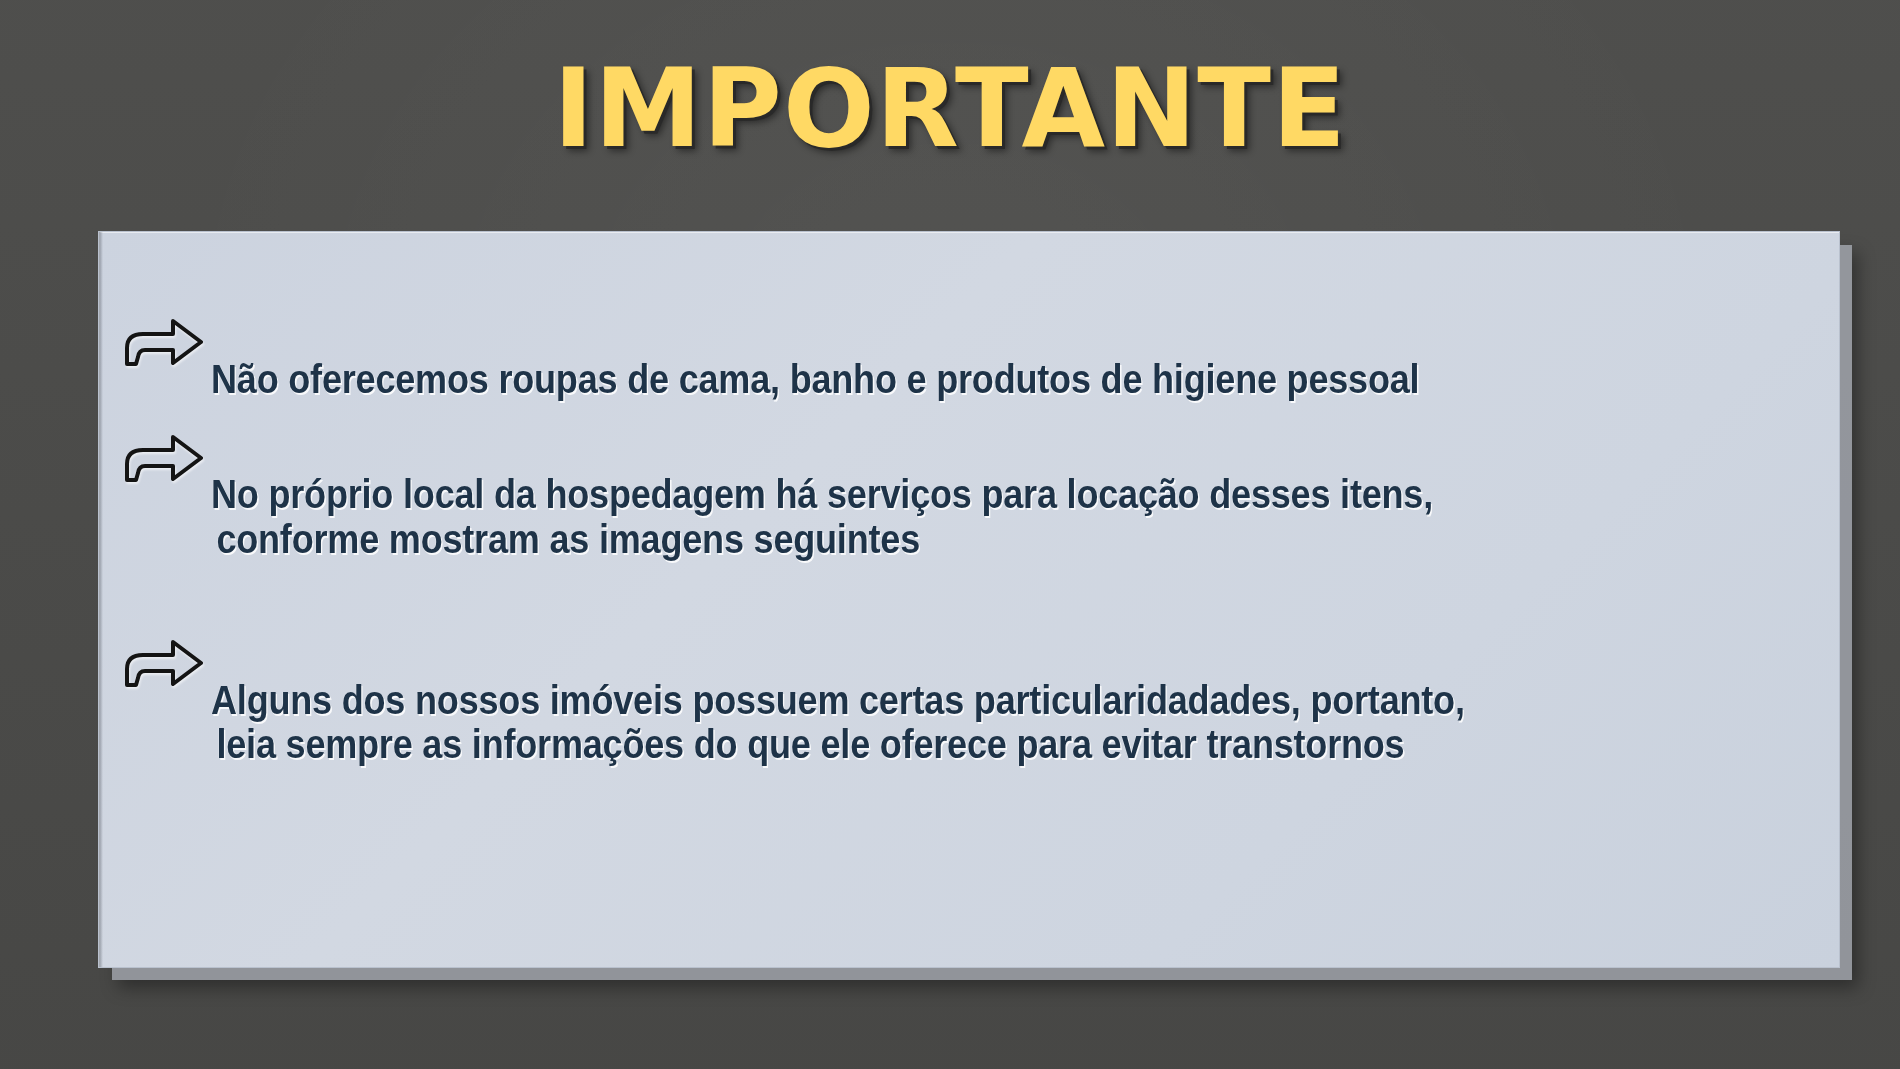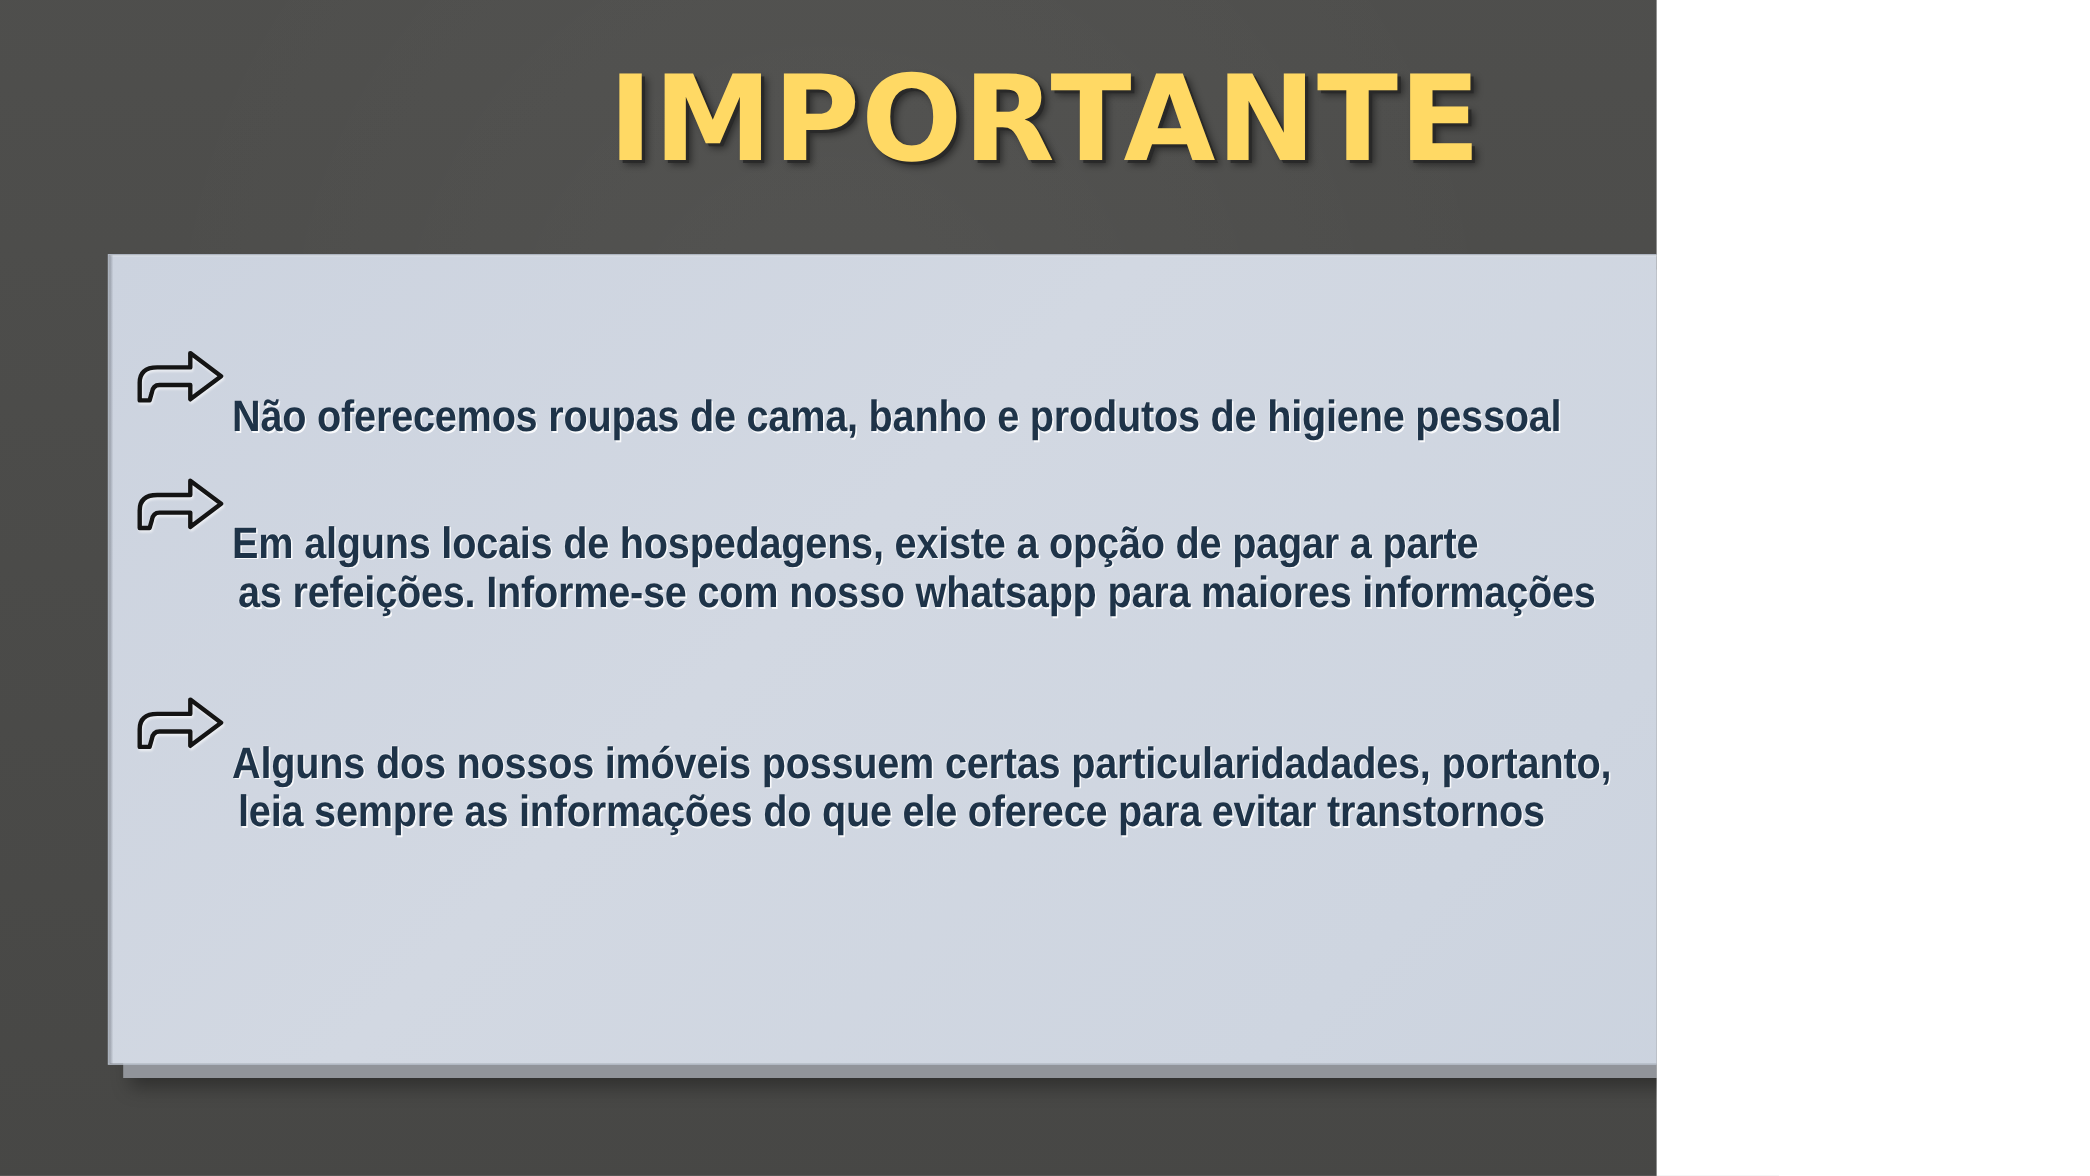--- a/index.html
+++ b/index.html
@@ -8,21 +8,21 @@
   }
   body {
     width: 1900px;
     height: 1069px;
     overflow: hidden;
     font-family: "Liberation Sans", sans-serif;
   }
 
   #slide {
     position: relative;
-    width: 1506px;
+    width: 1900px;
     height: 1069px;
     background: #4b4b49;
     overflow: hidden;
   }
 
   
   #slide::before {
     content: "";
     position: absolute;
     inset: 0;
@@ -165,41 +165,41 @@
           <div class="arrow-cell">
             <svg class="arrow-icon" viewBox="0 0 82 52">
               <path d="M4 48 L4 32 Q4 18 20 18 L50 18 L50 5 L78 26 L50 47 L50 34 L22 34 Q16 34 15 41 L13 48 Z" fill="none" stroke="#141414" stroke-width="4" stroke-linejoin="round" stroke-linecap="round"></path>
             </svg>
           </div>
           <div class="bullet-text">
             <span>Não oferecemos roupas de cama, banho e produtos de higiene pessoal</span>
           </div>
         </div>
 
+        <div class="bullet">
+          <div class="arrow-cell">
+            <svg class="arrow-icon" viewBox="0 0 82 52">
+              <path d="M4 48 L4 32 Q4 18 20 18 L50 18 L50 5 L78 26 L50 47 L50 34 L22 34 Q16 34 15 41 L13 48 Z" fill="none" stroke="#141414" stroke-width="4" stroke-linejoin="round" stroke-linecap="round"></path>
+            </svg>
+          </div>
+          <div class="bullet-text">
+            <span>No próprio local da hospedagem há serviços para locação desses itens,</span>
+            <span class="l2">conforme mostram as imagens seguintes</span>
+          </div>
+        </div>
+
 
 
         <div class="bullet tight">
           <div class="arrow-cell">
             <svg class="arrow-icon" viewBox="0 0 82 52">
               <path d="M4 48 L4 32 Q4 18 20 18 L50 18 L50 5 L78 26 L50 47 L50 34 L22 34 Q16 34 15 41 L13 48 Z" fill="none" stroke="#141414" stroke-width="4" stroke-linejoin="round" stroke-linecap="round"></path>
             </svg>
           </div>
           <div class="bullet-text">
-            <span>Em alguns locais de hospedagens, existe a opção de pagar a parte</span>
-            <span class="l2">as refeições. Informe-se com nosso whatsapp para maiores informações</span>
-          </div>
-        </div>
-
-        <div class="bullet tight">
-          <div class="arrow-cell">
-            <svg class="arrow-icon" viewBox="0 0 82 52">
-              <path d="M4 48 L4 32 Q4 18 20 18 L50 18 L50 5 L78 26 L50 47 L50 34 L22 34 Q16 34 15 41 L13 48 Z" fill="none" stroke="#141414" stroke-width="4" stroke-linejoin="round" stroke-linecap="round"></path>
-            </svg>
-          </div>
-          <div class="bullet-text">
             <span>Alguns dos nossos imóveis possuem certas particularidadades, portanto,</span>
             <span class="l2">leia sempre as informações do que ele oferece para evitar transtornos</span>
           </div>
         </div>
 
       </div>
     </div>
   </div>
 </div>
 

